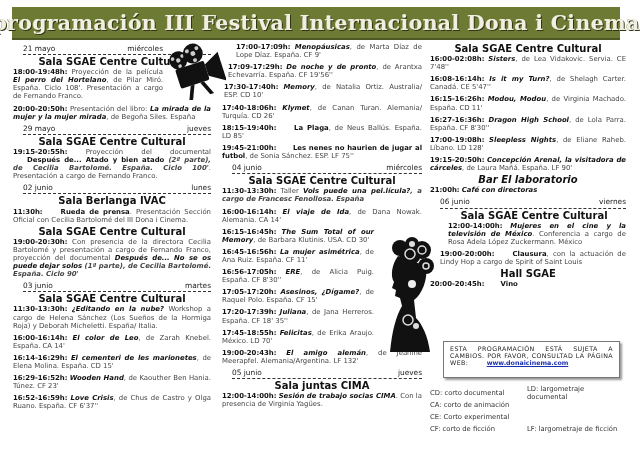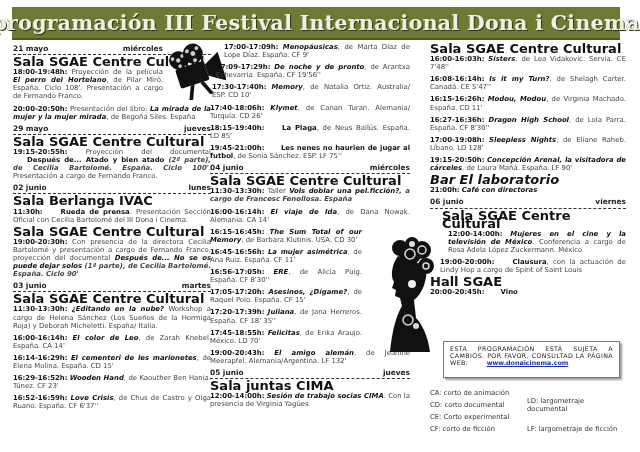--- a/index.html
+++ b/index.html
@@ -14,29 +14,29 @@
   }
   .banner-title {
     font-family: "DejaVu Serif", serif; font-weight: bold; font-size: 20.5px;
     color: #f2efe2; letter-spacing: 0.3px;
     text-shadow: 1px 1px 0 #2f3614, -0.5px -0.5px 0 #9aa46a;
     white-space: nowrap;
   }
 
   .col { position: absolute; top: 43px; font-size: 6.9px; line-height: 8.1px; }
   .col-1 { left: 13px; width: 198px; }
-  .col-2 { left: 210px; width: 200px; }
+  .col-2 { left: 222px; width: 200px; }
   .col-3 { left: 430px; width: 196px; }
 
   .day-head {
     display: flex; justify-content: space-between;
-    font-weight: bold; font-size: 7.4px; color: #222;
-    border-bottom: 1px dashed #333; padding-bottom: 1px; margin: 2px 0 3px 0; text-align: center;
-  }
-  .venue { font-weight: bold; font-size: 13px; color: #111; margin: 2px 0 2px 0; }
+    font-weight: normal; font-size: 7.4px; color: #222;
+    border-bottom: 1px dashed #333; padding-bottom: 1px; margin: 2px 0 3px 10px; text-align: center;
+  }
+  .venue { font-weight: bold; font-size: 10px; color: #111; margin: 2px 0 2px 0; text-align: center; }
   .entry { margin: 0 0 4px 0; text-align: justify; color: #444; }
   .entry .time { font-weight: bold; color: #111; }
   .entry .title { font-weight: bold; font-style: italic; color: #111; }
   .entry .title-plain { font-weight: bold; color: #111; padding-left: 14px; }
   .entry .rest-italic { font-style: italic; font-weight: bold; }
 
   .narrow { padding-right: 48px; }
   .narrow-left { padding-left: 12px; }
 
   .camera-icon { position: absolute; left: 162px; top: 40px; width: 64px; height: 60px; }
@@ -124,21 +124,21 @@
   <div class="entry" style="padding-left:2px"><span class="time">17:30-17:40h:</span> <span class="title">Memory</span><span>, de Natalia Ortiz. Australia/ ESP. CD 10'</span></div>
   <div class="entry"><span class="time">17:40-18:06h:</span> <span class="title">Klymet</span><span>, de Canan Turan. Alemania/ Turquía. CD 26'</span></div>
   <div class="entry"><span class="time">18:15-19:40h:</span> <span class="title-plain">La Plaga</span><span>, de Neus Ballús. España. LD 85'</span></div>
   <div class="entry"><span class="time">19:45-21:00h:</span> <span class="title-plain">Les nenes no haurien de jugar al futbol</span><span>, de Sonia Sánchez. ESP. LF 75''</span></div>
 
   <div class="day-head">
       <span>04 junio</span>
       <span>miércoles</span>
     </div>
   <div class="venue">Sala SGAE Centre Cultural</div>
-  <div class="entry"><span class="time">11:30-13:30h:</span><span> Taller </span><span class="title">Vols doblar una pel.ficción?</span><span class="rest-italic">, a cargo de Francesc Fenollosa. España</span></div>
+  <div class="entry"><span class="time">11:30-13:30h:</span><span> Taller </span><span class="title">Vols puede una pel.lícula?</span><span class="rest-italic">, a cargo de Francesc Fenollosa. España</span></div>
   <div class="entry"><span class="time">16:00-16:14h:</span> <span class="title">El viaje de Ida</span><span>, de Dana Nowak. Alemania. CA 14'</span></div>
   <div class="entry narrow"><span class="time">16:15-16:45h:</span> <span class="title">The Sum Total of our Memory</span><span>, de Barbara Klutinis. USA. CD 30'</span></div>
   <div class="entry narrow"><span class="time">16:45-16:56h:</span> <span class="title">La mujer asimétrica</span><span>, de Ana Ruiz. España. CF 11'</span></div>
   <div class="entry narrow"><span class="time">16:56-17:05h:</span> <span class="title">ERE</span><span>, de Alicia Puig. España. CF 8'30''</span></div>
   <div class="entry narrow"><span class="time">17:05-17:20h:</span> <span class="title">Asesinos, ¿Dígame?</span><span>, de Raquel Polo. España. CF 15'</span></div>
   <div class="entry narrow"><span class="time">17:20-17:39h:</span> <span class="title">Juliana</span><span>, de Jana Herreros. España. CF 18' 35''</span></div>
   <div class="entry narrow"><span class="time">17:45-18:55h:</span> <span class="title">Felicitas</span><span>, de Erika Araujo. México. LD 70'</span></div>
   <div class="entry"><span class="time">19:00-20:43h:</span> <span class="title">El amigo alemán</span><span>, de Jeanine Meerapfel. Alemania/Argentina. LF 132'</span></div>
 
   <div class="day-head">
@@ -160,21 +160,21 @@
   <circle cx="28" cy="18" r="5" fill="none" stroke="#ddd" stroke-width="1.5"></circle>
   <circle cx="44" cy="30" r="3" fill="none" stroke="#ddd" stroke-width="1.5"></circle>
   <circle cx="30" cy="8" r="3" fill="#ddd"></circle>
   <circle cx="30" cy="48" r="4" fill="#eee"></circle>
   <circle cx="26" cy="84" r="5" fill="none" stroke="#ddd" stroke-width="1.5"></circle>
   <circle cx="34" cy="90" r="3" fill="#ddd"></circle>
 </svg>
 
 <div class="col col-3">
   <div class="venue">Sala SGAE Centre Cultural</div>
-  <div class="entry"><span class="time">16:00-16:03h:</span> <span class="title">Sisters</span><span>, de Lea Vidakovic. Servia. CE 7'48''</span></div>
+  <div class="entry"><span class="time">16:00-02:08h:</span> <span class="title">Sisters</span><span>, de Lea Vidakovic. Servia. CE 7'48''</span></div>
   <div class="entry"><span class="time">16:08-16:14h:</span> <span class="title">Is it my Turn?</span><span>, de Shelagh Carter. Canadá. CE 5'47''</span></div>
   <div class="entry"><span class="time">16:15-16:26h:</span> <span class="title">Modou, Modou</span><span>, de Virginia Machado. España. CD 11'</span></div>
   <div class="entry"><span class="time">16:27-16:36h:</span> <span class="title">Dragon High School</span><span>, de Lola Parra. España. CF 8'30''</span></div>
   <div class="entry"><span class="time">17:00-19:08h:</span> <span class="title">Sleepless Nights</span><span>, de Eliane Raheb. Líbano. LD 128'</span></div>
   <div class="entry"><span class="time">19:15-20:50h:</span> <span class="title">Concepción Arenal, la visitadora de cárceles</span><span>, de Laura Mañá. España. LF 90'</span></div>
   <div class="venue" style="font-style:italic">Bar El laboratorio</div>
   <div class="entry"><span class="time">21:00h:</span> <span class="title">Café con directoras</span></div>
 
   <div class="day-head">
       <span>06 junio</span>
@@ -187,26 +187,26 @@
   <div class="entry"><span class="time">20:00-20:45h:</span> <span class="title-plain">Vino</span></div>
 </div>
 
 <div class="notice">
   <span>Esta programación está sujeta a cambios. Por favor, consultad la página web:</span>
   <span class="notice-link">www.donaicinema.com</span>
 </div>
 
 <div class="legend">
   <div class="legend-row">
-      <span>CA: corto de animación</span>
-    </div>
-  <div class="legend-row">
       <span>CD: corto documental</span>
       <span>LD: largometraje documental</span>
     </div>
   <div class="legend-row">
+      <span>CA: corto de animación</span>
+    </div>
+  <div class="legend-row">
       <span>CE: Corto experimental</span>
     </div>
   <div class="legend-row">
       <span>CF: corto de ficción</span>
       <span>LF: largometraje de ficción</span>
     </div>
 </div>
 
 </body></html>

